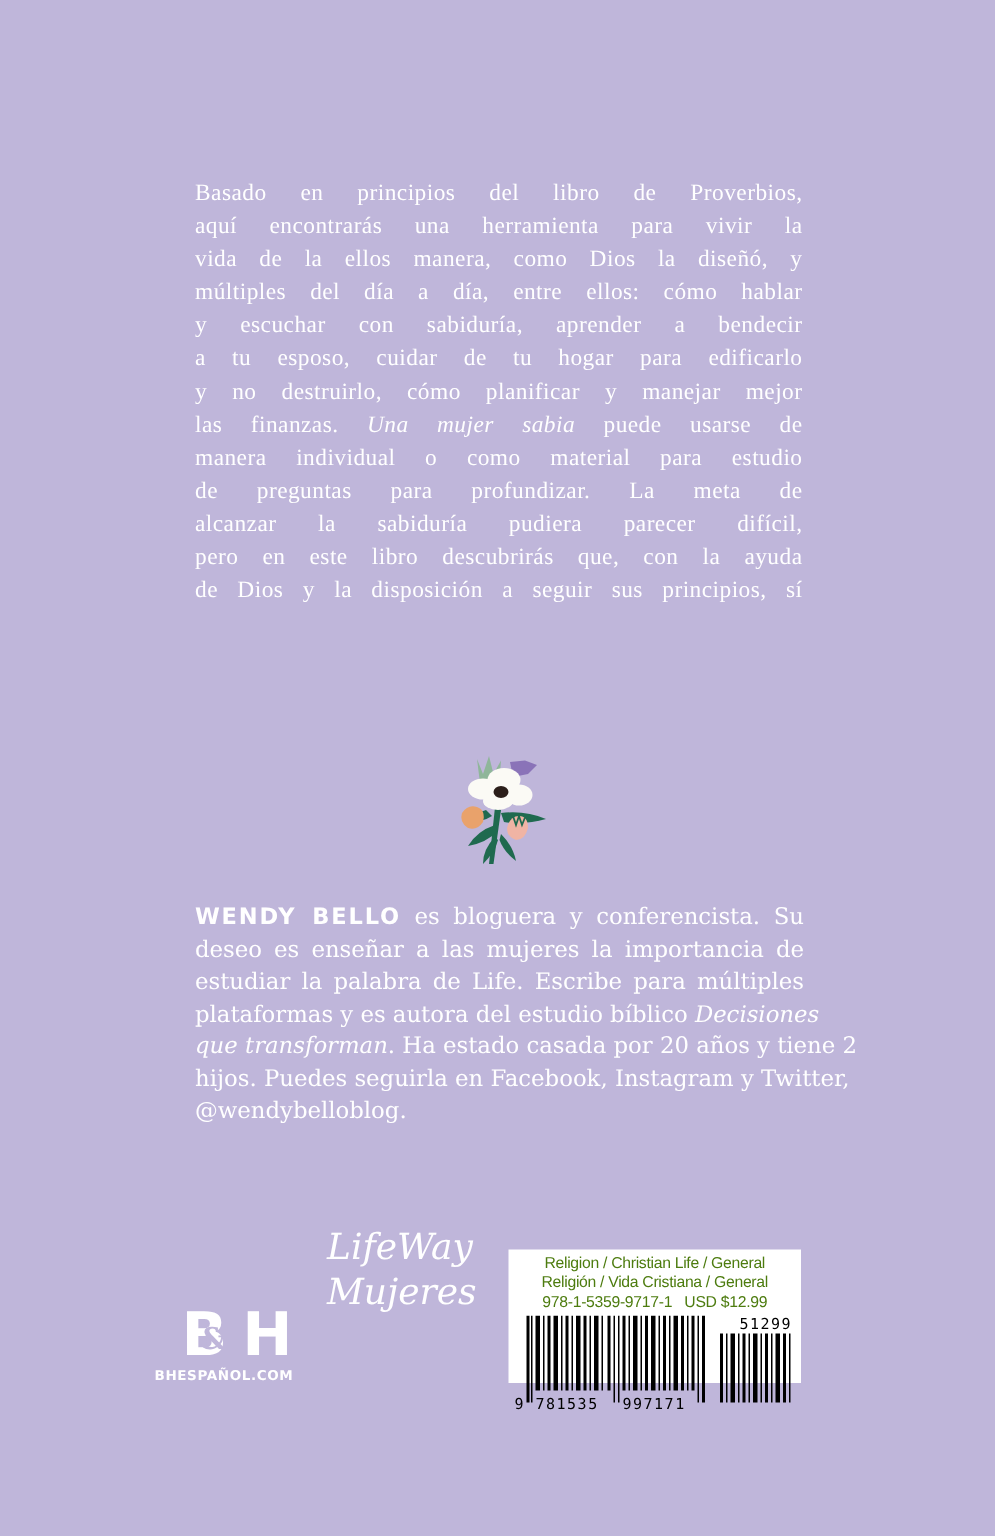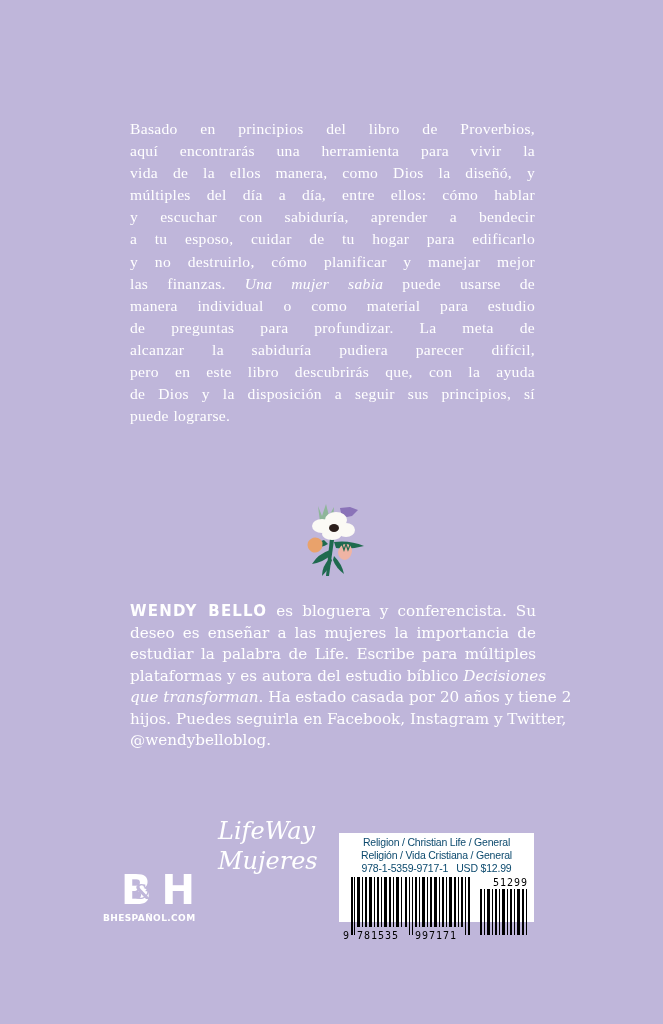--- a/index.html
+++ b/index.html
@@ -20,21 +20,21 @@
   }
   .bio .line { display: block; text-align: justify; text-align-last: justify; white-space: nowrap; }
   .bio .line.last { text-align-last: left; }
   .bio .name { font-family: "DejaVu Sans", sans-serif; font-weight: bold; letter-spacing: 1.2px; font-size: 15px; }
   .logo-bh { position: absolute; left: 103px; top: 870px; width: 90px; height: 60px; text-align: right; }
   .bh-mark { font-family: "DejaVu Sans", sans-serif; font-weight: bold; font-size: 40px; line-height: 40px; letter-spacing: -2px; position: relative; }
   .bh-mark .amp { font-family: "DejaVu Serif", serif; font-size: 20px; position: absolute; left: 30px; top: 2px; color: #bfb6da; }
   .bh-url { font-family: "DejaVu Sans", sans-serif; font-weight: bold; font-size: 9px; letter-spacing: 0.4px; margin-top: 3px; }
   .logo-lifeway { position: absolute; left: 218px; top: 816px; width: 100px; height: 70px;
     font-family: "DejaVu Serif", serif; font-style: italic; font-size: 24px; line-height: 30px; }
-  .barcode-box { position: absolute; left: 339px; top: 833px; width: 195px; height: 89px; background: #ffffff; color: #0c4a6e; }
+  .barcode-box { position: absolute; left: 339px; top: 833px; width: 195px; height: 89px; background: #ffffff; color: #4d7c0f; }
   .bc-text { font-family: "Liberation Sans", sans-serif; font-size: 10.5px; line-height: 13px; text-align: center; padding-top: 3px; letter-spacing: -0.2px; }
   .bc-svg { position: absolute; left: 4px; top: 44px; }
 </style>
 </head>
 <body>
 
 <div>
 
   <div class="blurb">
     <span class="line">Basado en principios del libro de Proverbios,</span>
@@ -43,21 +43,20 @@
     <span class="line">múltiples del día a día, entre ellos: cómo hablar</span>
     <span class="line">y escuchar con sabiduría, aprender a bendecir</span>
     <span class="line">a tu esposo, cuidar de tu hogar para edificarlo</span>
     <span class="line">y no destruirlo, cómo planificar y manejar mejor</span>
     <span class="line"><span>las finanzas. </span><em>Una mujer sabia</em><span> puede usarse de</span></span>
     <span class="line">manera individual o como material para estudio</span>
     <span class="line">de preguntas para profundizar. La meta de</span>
     <span class="line">alcanzar la sabiduría pudiera parecer difícil,</span>
     <span class="line">pero en este libro descubrirás que, con la ayuda</span>
     <span class="line">de Dios y la disposición a seguir sus principios, sí</span>
-    <span class="line last">puede lograrse.</span>
   </div>
 
   <div class="flower">
     <svg width="70" height="80" viewBox="0 0 70 80">
 
       <path d="M18 8 L22 18 L26 6 L29 18 L34 9 L33 22 L20 24 Z" fill="#8fb69a"></path>
 
       <path d="M40 10 L50 9 L58 12 L52 18 L42 20 Z" fill="#8a73b8"></path>
 
       <path d="M30 40 L26 78 L29 78 L34 42 Z" fill="#1f6a4f"></path>

